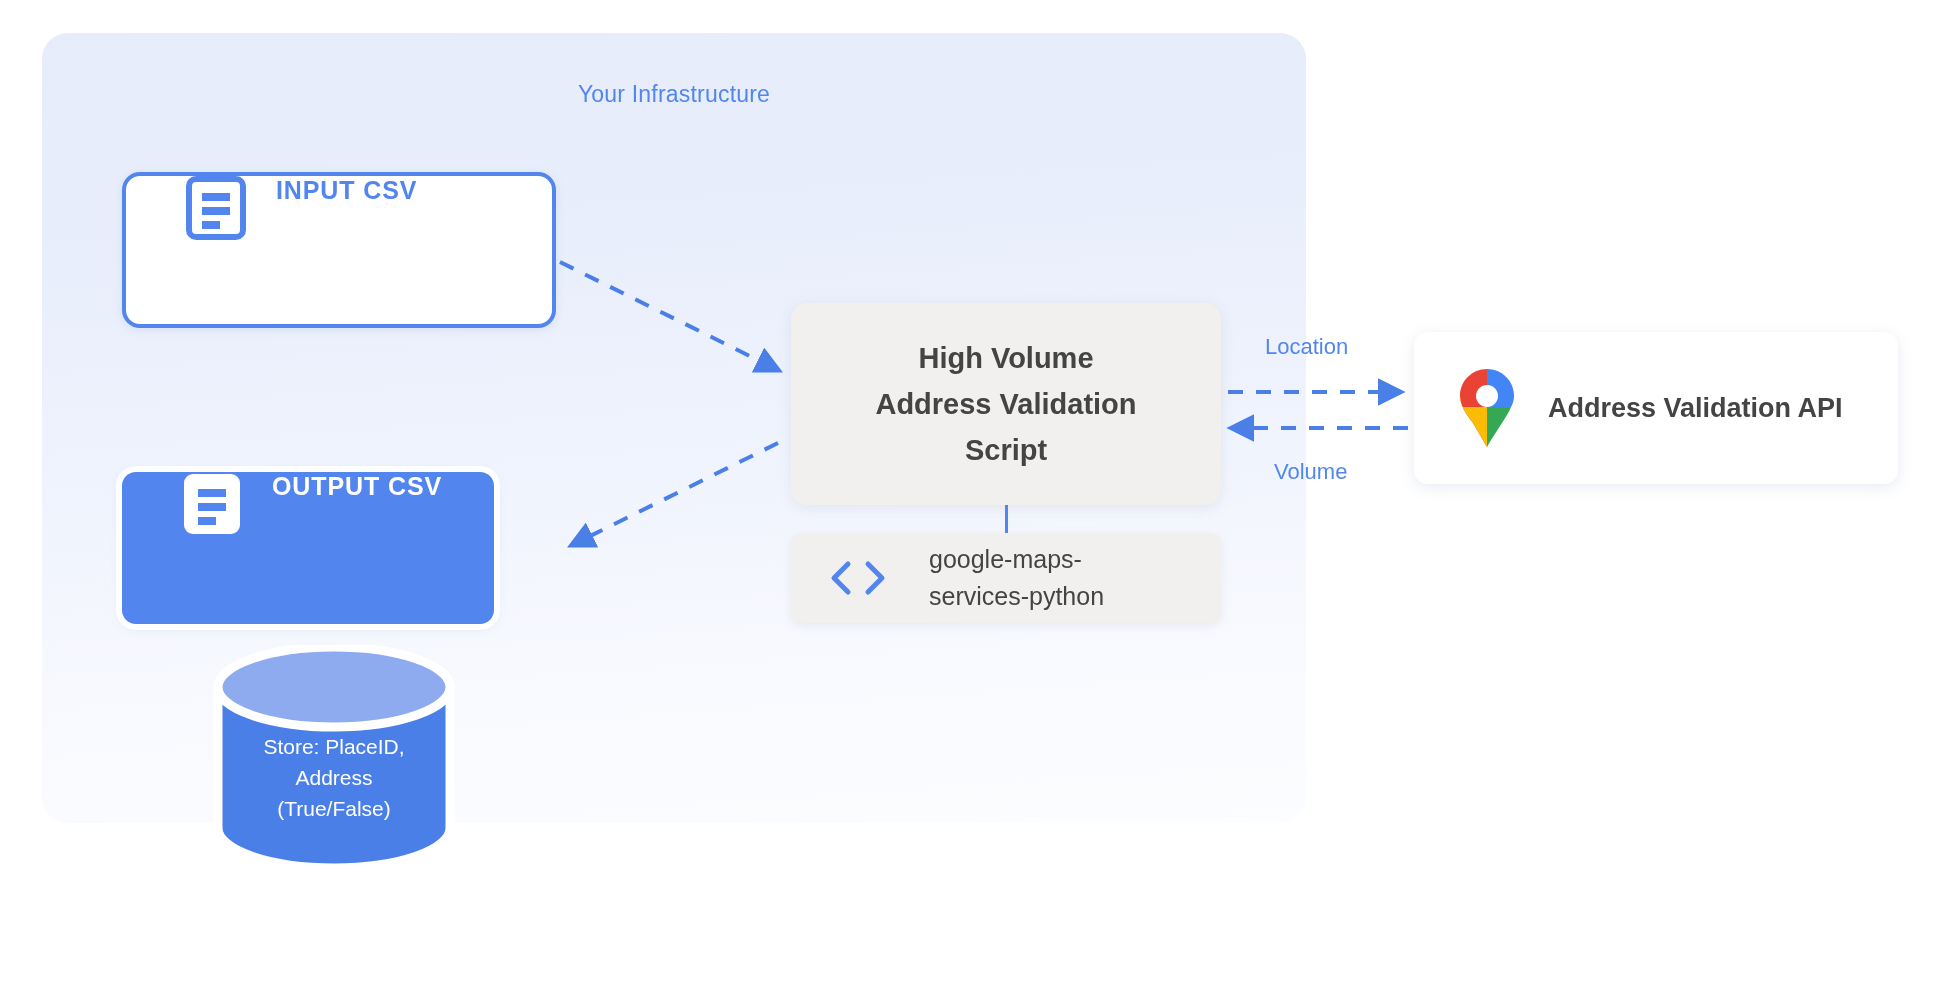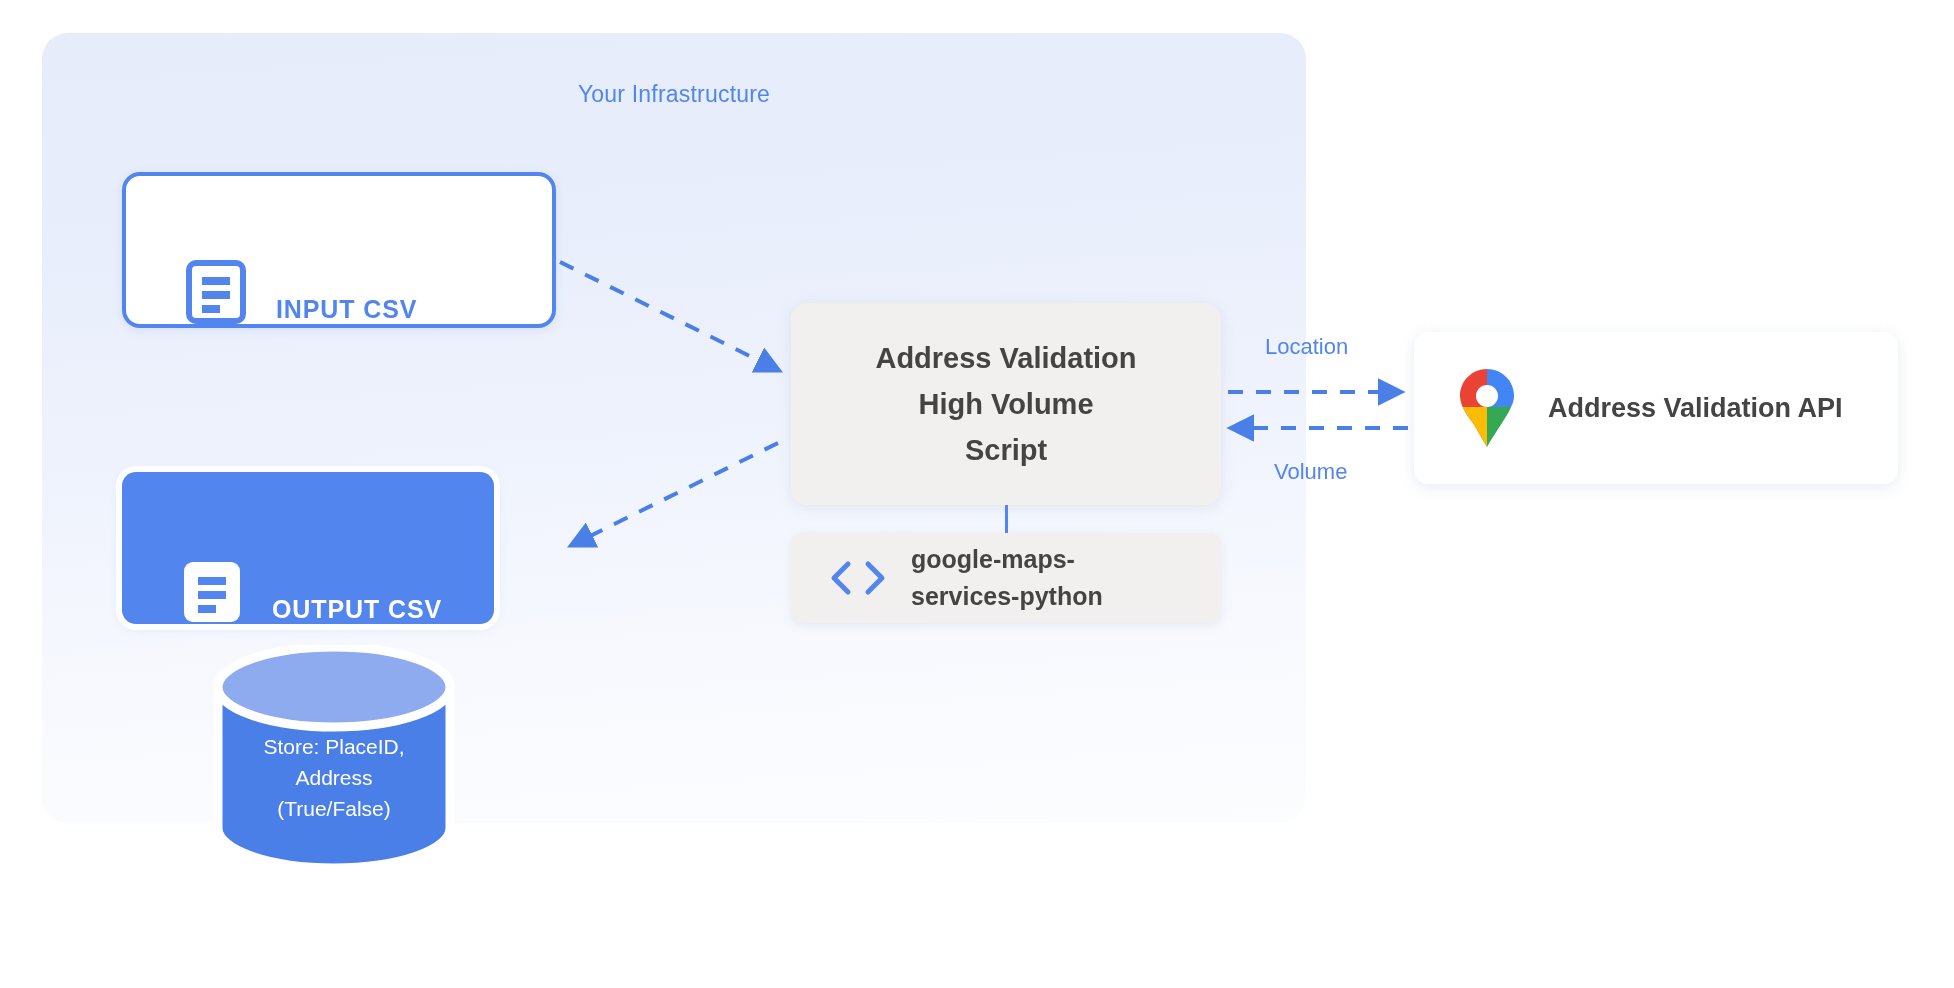--- a/index.html
+++ b/index.html
@@ -47,21 +47,21 @@
     font-weight: normal;
     color: #5286ee;
     letter-spacing: 0.2px;
   }
 
   
   .node {
     position: absolute;
     box-sizing: border-box;
     display: flex;
-    align-items: flex-end;
+    align-items: flex-start;
     border-radius: 16px;
   }
 
   
   .input-csv {
     left: 122px;
     top: 172px;
     width: 434px;
     height: 156px;
     background: #ffffff;
@@ -147,24 +147,24 @@
     align-items: center;
     box-shadow: 0 3px 10px rgba(140,150,170,0.14);
     padding-left: 38px;
     box-sizing: border-box;
   }
   .code-icon {
     width: 58px; height: 40px; flex: none;
   }
   .lib-text {
     font-size: 25px;
-    font-weight: bold;
+    font-weight: normal;
     color: #444444;
     line-height: 37px;
-    margin-left: 24px;
+    margin-left: 42px;
     white-space: pre-line;
   }
 
   
   .api-box {
     position: absolute;
     left: 1414px;
     top: 332px;
     width: 484px;
     height: 152px;
@@ -246,22 +246,22 @@
     <svg class="doc-icon" viewBox="0 0 60 64">
       <rect x="2" y="2" width="56" height="60" rx="9" fill="#ffffff"></rect>
       <rect x="16" y="17" width="28" height="8" fill="#5286ee"></rect>
       <rect x="16" y="31" width="28" height="8" fill="#5286ee"></rect>
       <rect x="16" y="45" width="18" height="8" fill="#5286ee"></rect>
     </svg>
     <span class="node-label">OUTPUT CSV</span>
   </div>
 
   <div class="script-box">
+    <div class="line">High Volume</div>
     <div class="line">Address Validation</div>
-    <div class="line">High Volume</div>
     <div class="line">Script</div>
   </div>
 
   <div class="stub"></div>
 
   <div class="lib-box">
     <svg class="code-icon" viewBox="0 0 58 40">
       <polyline points="19,6 5,20 19,34" fill="none" stroke="#5286ee" stroke-width="5" stroke-linecap="round" stroke-linejoin="round"></polyline>
       <polyline points="39,6 53,20 39,34" fill="none" stroke="#5286ee" stroke-width="5" stroke-linecap="round" stroke-linejoin="round"></polyline>
     </svg>

